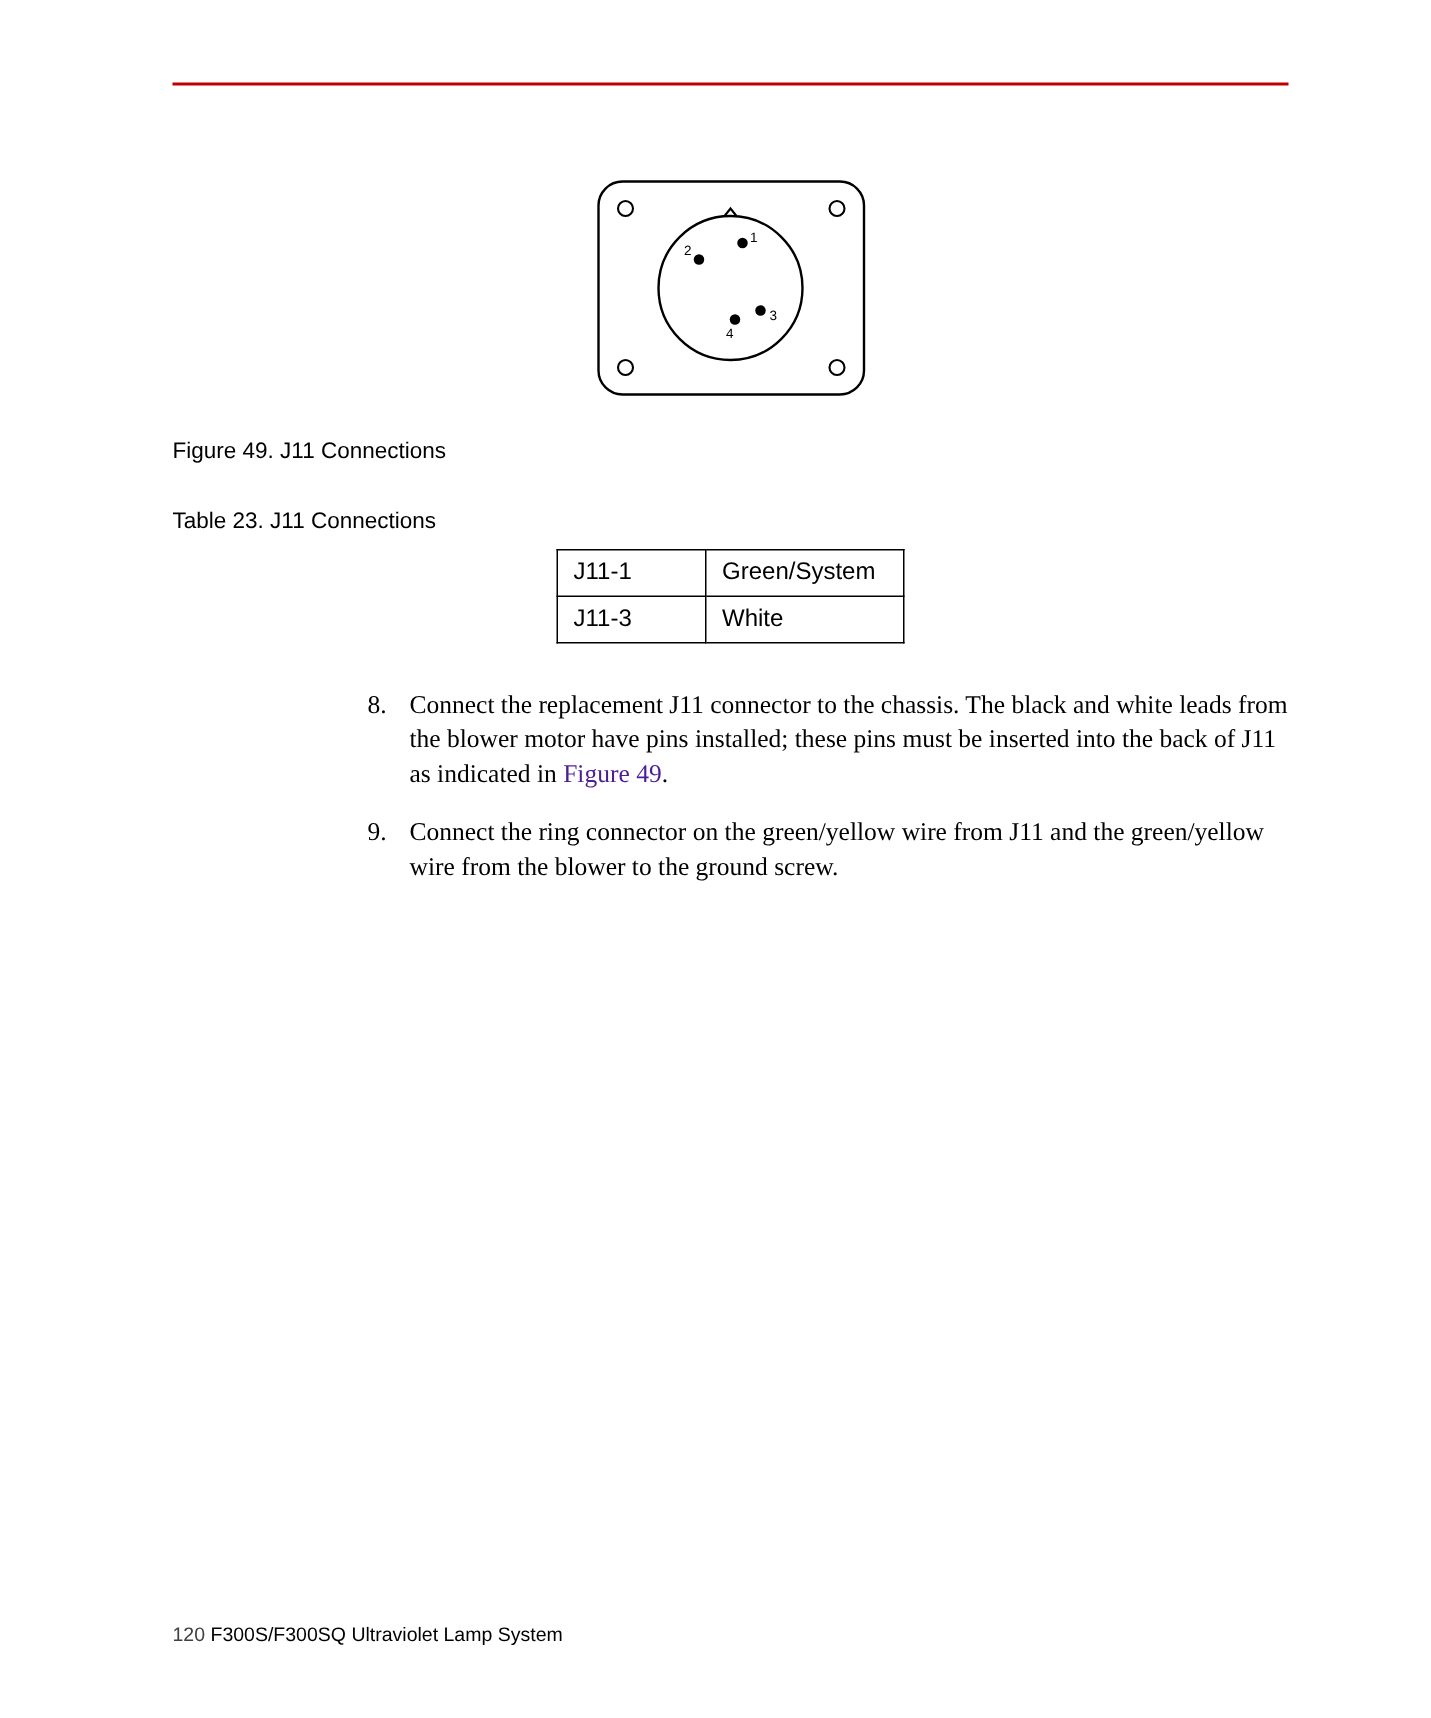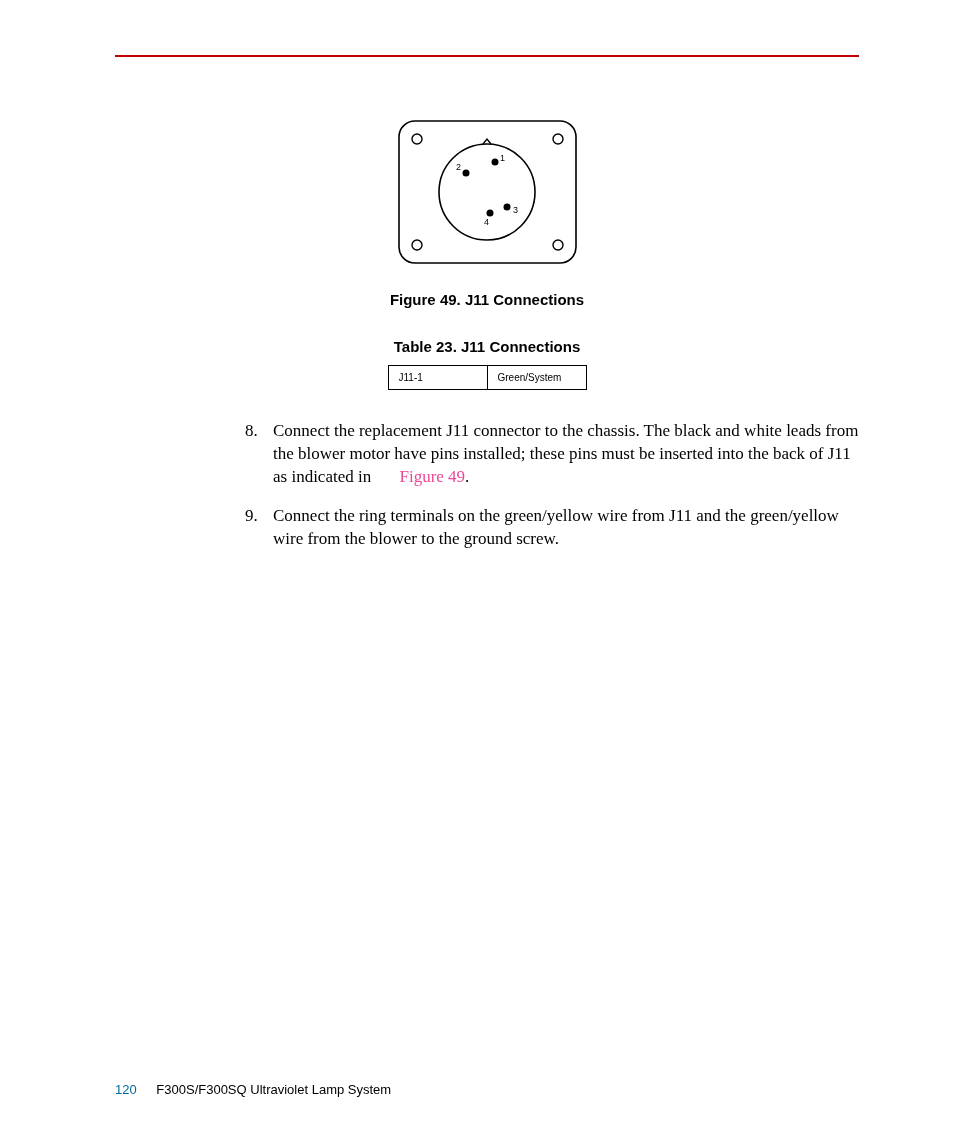--- a/index.html
+++ b/index.html
@@ -24,34 +24,33 @@
     border: none;
     border-top: 2px solid #c00000;
     margin: 0 0 60px 0;
   }
   .figure-wrap {
     text-align: center;
     margin-bottom: 20px;
   }
   .figure-caption, .table-caption {
     font-family: Arial, Helvetica, sans-serif;
-    font-weight: bold;
+    font-weight: normal;
     font-size: 15px;
-    text-align: center;
     margin: 18px 0 12px 0;
   }
   .table-caption {
     margin-top: 30px;
     margin-bottom: 10px;
   }
   table.conn {
     border-collapse: collapse;
     margin: 0 auto 30px auto;
     font-family: Arial, Helvetica, sans-serif;
-    font-size: 10px;
+    font-size: 16px;
   }
   table.conn td {
     border: 1px solid #000;
     padding: 6px 18px 6px 10px;
     min-width: 70px;
   }
   ol.steps {
     list-style: none;
     padding: 0;
     margin: 0 0 0 130px;
@@ -63,34 +62,33 @@
     line-height: 1.35;
   }
   ol.steps li .num {
     min-width: 28px;
     flex-shrink: 0;
   }
   ol.steps li .txt {
     flex: 1;
   }
   .txt a.link {
-    color: #ec4899;
+    color: #4c1d95;
     text-decoration: none;
-    margin-left: 24px;
   }
   .footer {
     position: absolute;
     bottom: 48px;
     left: 115px;
     font-family: Arial, Helvetica, sans-serif;
     font-size: 13px;
   }
   .footer .pagenum {
-    color: #0369a1;
-    margin-right: 16px;
+    color: #404040;
+    margin-right: 0;
   }
   
   svg.connector {
     width: 185px;
     height: 150px;
   }
   .pinlabel {
     font-family: Arial, Helvetica, sans-serif;
     font-size: 9px;
   }
@@ -129,33 +127,37 @@
   <div class="figure-caption">Figure 49. J11 Connections</div>
 
   <div class="table-caption">Table 23. J11 Connections</div>
 
   <table class="conn">
     <tbody>
         <tr>
       <td>J11-1</td>
       <td>Green/System</td>
     </tr>
+    <tr>
+      <td>J11-3</td>
+      <td>White</td>
+    </tr>
   </tbody>
     </table>
 
   <ol class="steps">
     <li>
       <span class="num">8.</span>
       <span class="txt">
         <span>Connect the replacement J11 connector to the chassis. The black and white leads from the blower motor have pins installed; these pins must be inserted into the back of J11 as indicated in </span><a href="#" class="link">Figure 49</a><span>.</span>
       </span>
     </li>
     <li>
       <span class="num">9.</span>
-      <span class="txt">Connect the ring terminals on the green/yellow wire from J11 and the green/yellow wire from the blower to the ground screw.</span>
+      <span class="txt">Connect the ring connector on the green/yellow wire from J11 and the green/yellow wire from the blower to the ground screw.</span>
     </li>
   </ol>
 
   <div class="footer">
     <span class="pagenum">120</span>
     <span>F300S/F300SQ Ultraviolet Lamp System</span>
   </div>
 </div>
 
 </body></html>

